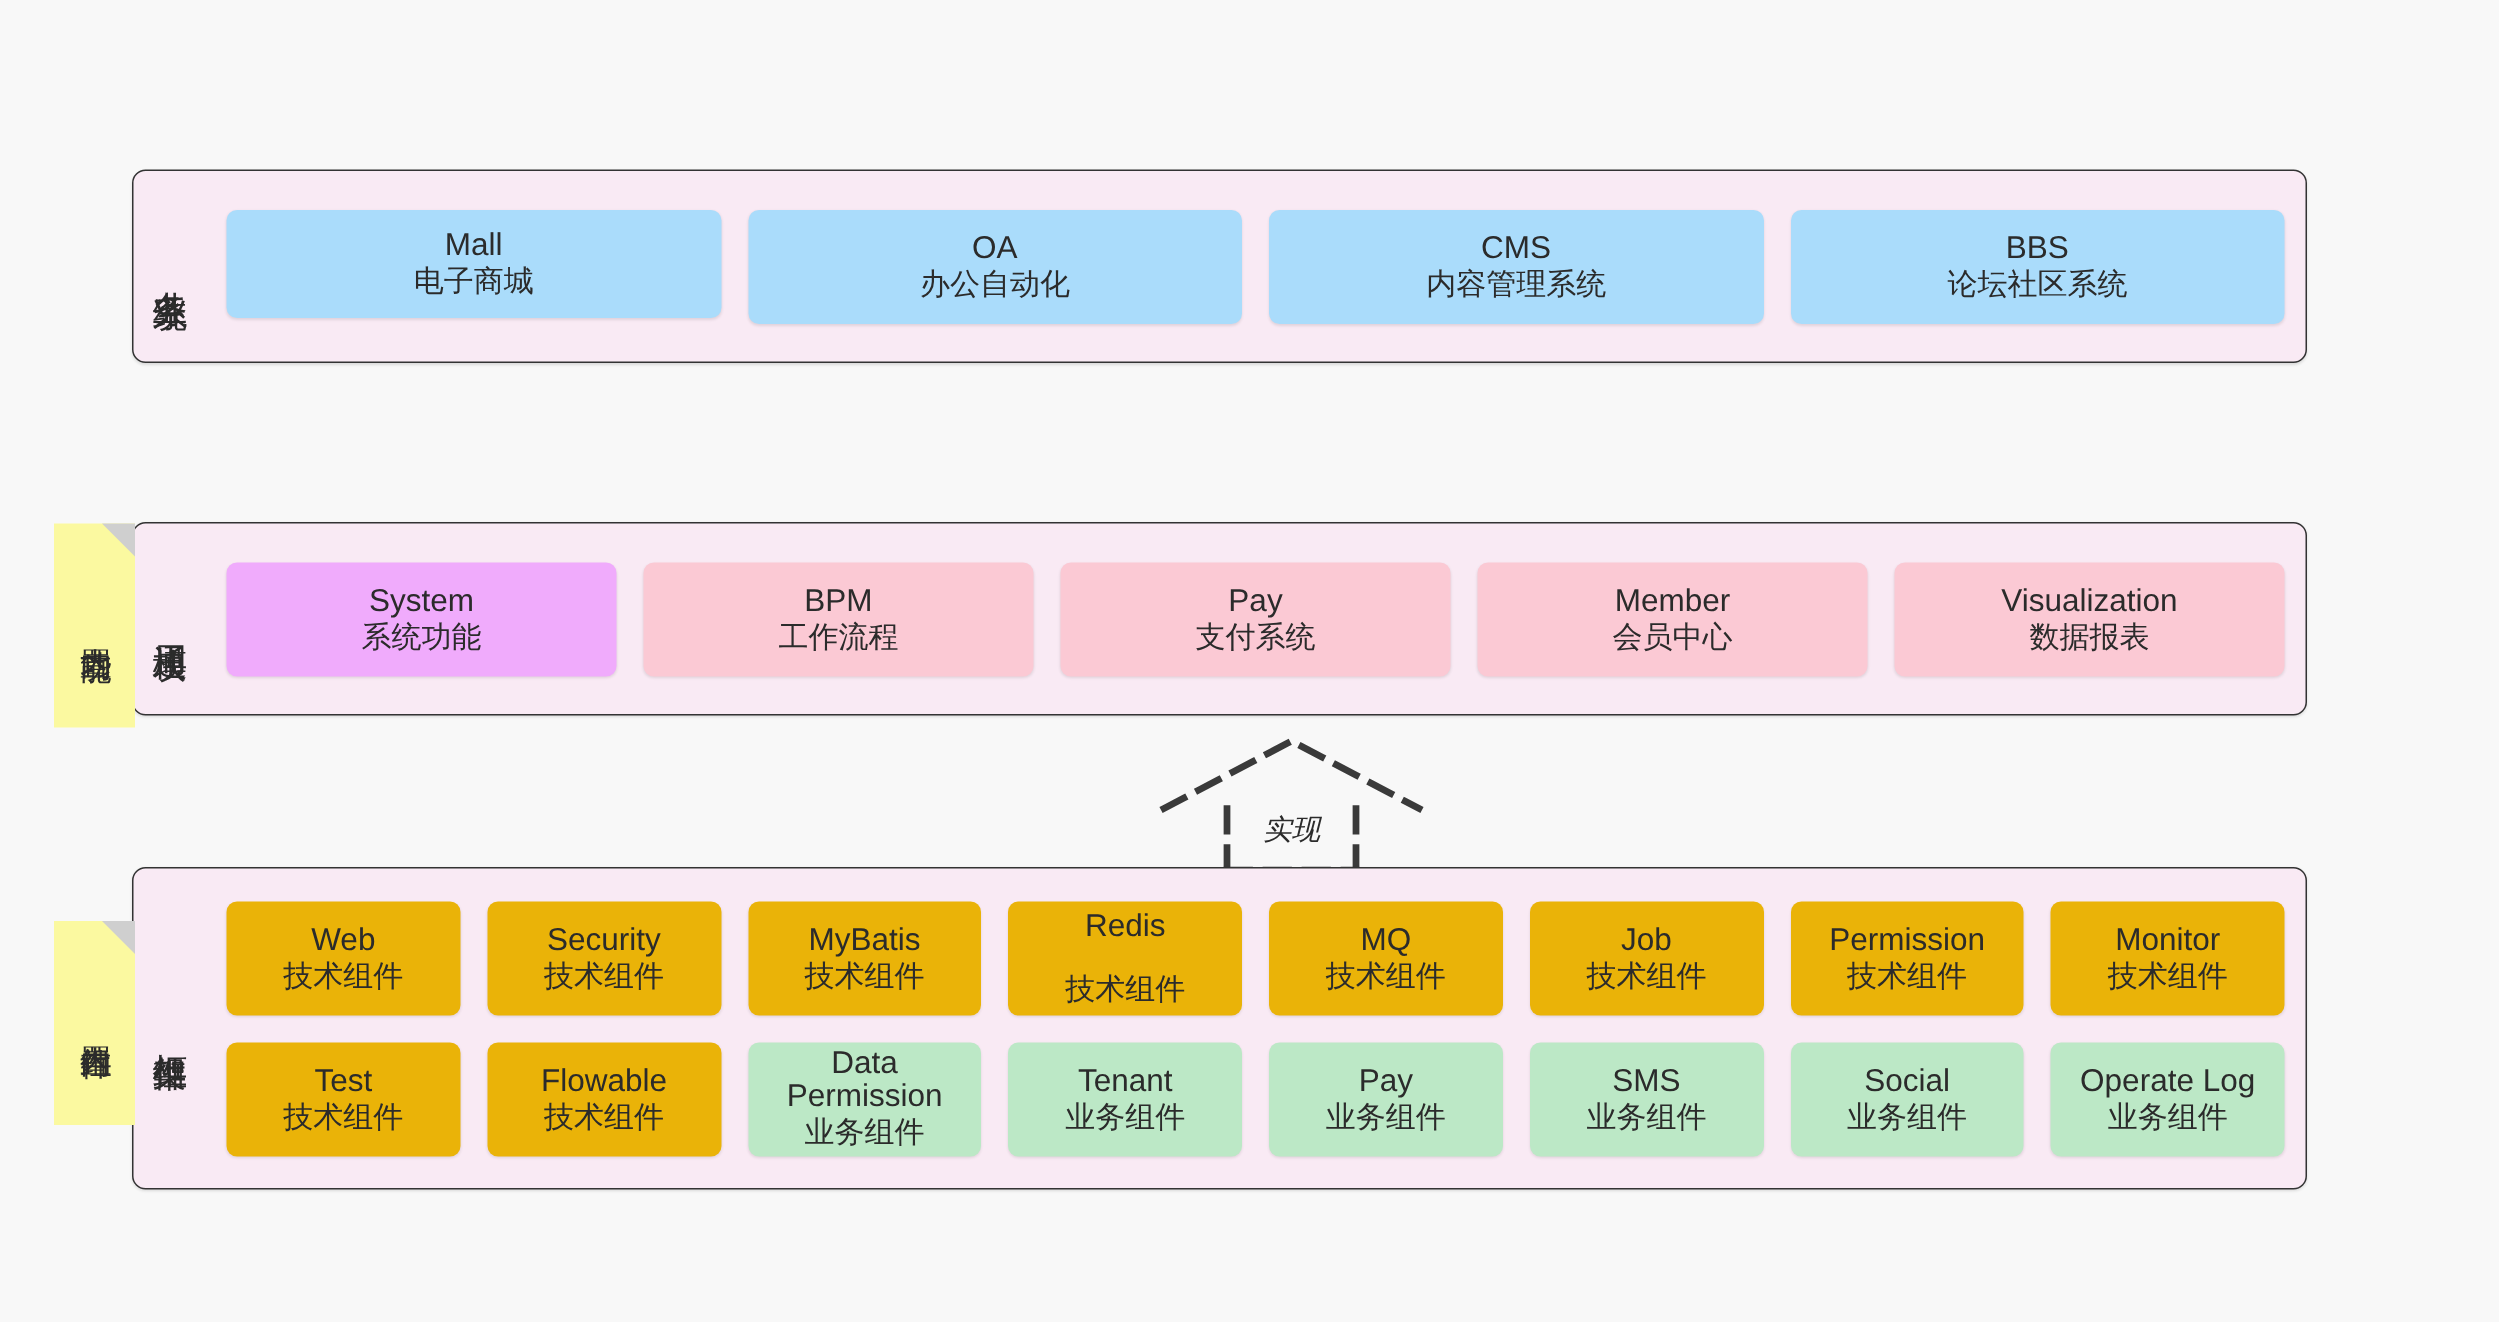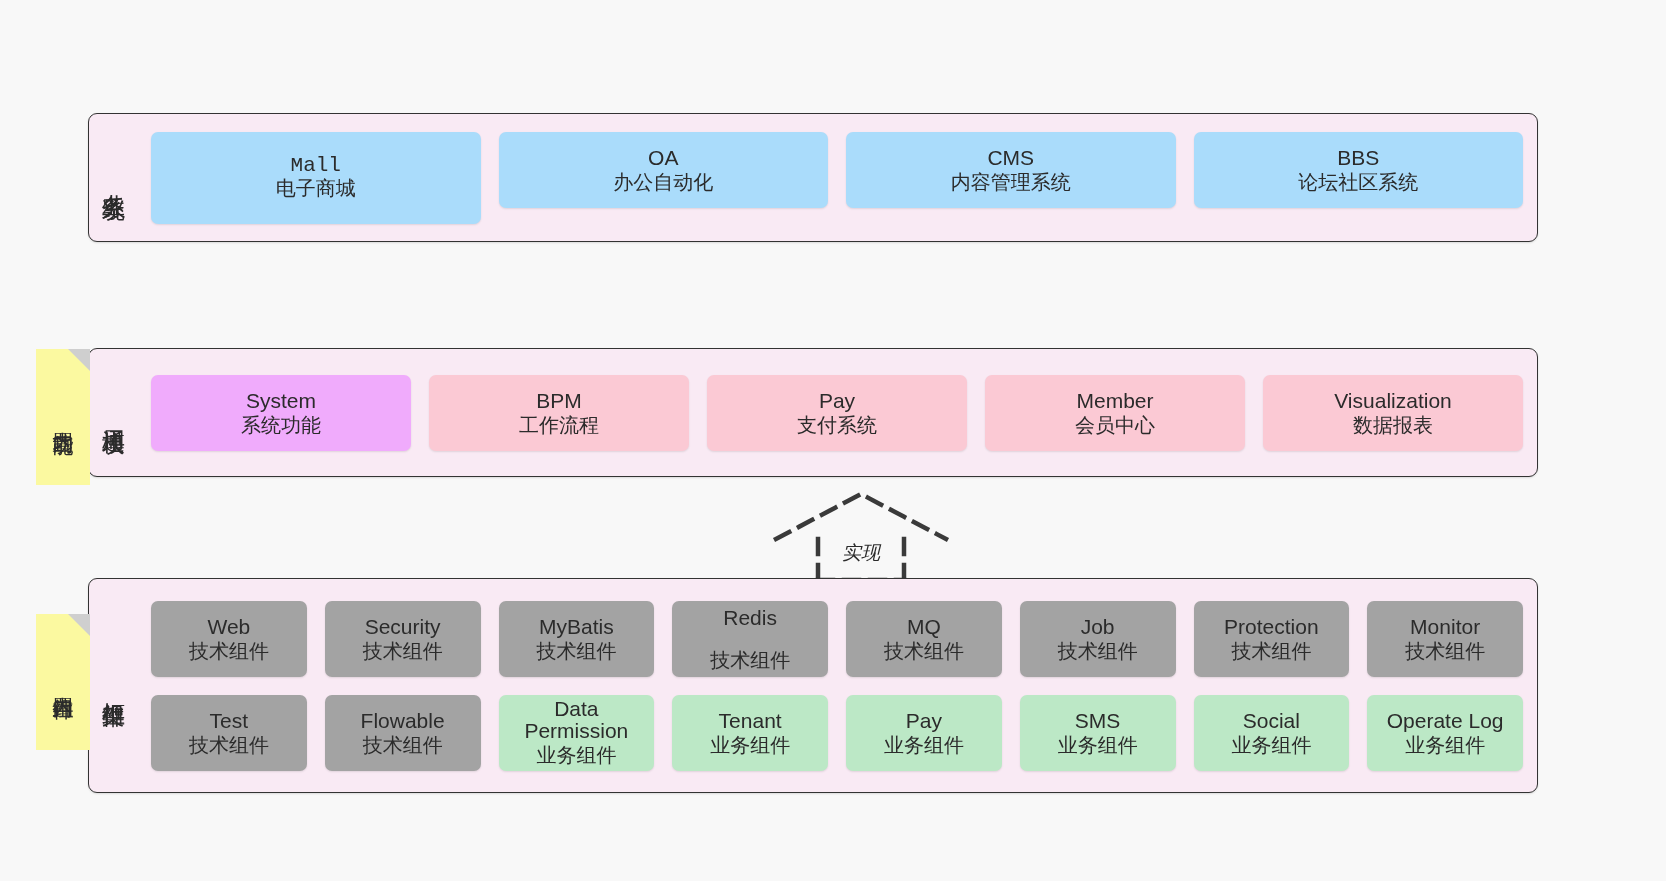--- a/index.html
+++ b/index.html
@@ -68,21 +68,21 @@
     color: #2b2b2b;
     padding: 4px 6px;
     box-shadow: 0 1px 2px rgba(0,0,0,.10);
   }
   .card .t1 { font-size: 21px; }
   .card .t2 { font-size: 20px; }
 
   .c-blue       { background: #aadcfb; }
   .c-red        { background: #f0abfc; text-align: center; }
   .c-pink       { background: #fbc9d4; }
-  .c-green      { background: #a3a3a3; }
+  .c-green      { background: #eab308; }
   .c-lightgreen { background: #bce8c6; }
 
   
   .sticky {
     position: absolute;
     background: #fbf9a0;
     display: flex;
     align-items: center;
     justify-content: center;
     font-size: 21px;
@@ -123,21 +123,21 @@
 </style>
 </head>
 <body>
 
 <div id="canvas">
 
   <div class="layer" id="layer-business" style="left:88px; top:113px; width:1450px; height:129px;">
     <div class="layer-title">业务系统</div>
     <div class="layer-body">
       <div class="row">
-        <div class="card c-blue" style="height:92px;font-family:Liberation Mono, monospace;">
+        <div class="card c-blue" style="height:72px;">
           <div class="t1">Mall</div>
           <div class="t2">电子商城</div>
         </div>
         <div class="card c-blue" style="height:76px;">
           <div class="t1">OA</div>
           <div class="t2">办公自动化</div>
         </div>
         <div class="card c-blue" style="height:76px;">
           <div class="t1">CMS</div>
           <div class="t2">内容管理系统</div>
@@ -222,21 +222,21 @@
         </div>
         <div class="card c-green" style="height:76px;">
           <div class="t1">MQ</div>
           <div class="t2">技术组件</div>
         </div>
         <div class="card c-green" style="height:76px;">
           <div class="t1">Job</div>
           <div class="t2">技术组件</div>
         </div>
         <div class="card c-green" style="height:76px;">
-          <div class="t1">Protection</div>
+          <div class="t1">Permission</div>
           <div class="t2">技术组件</div>
         </div>
         <div class="card c-green" style="height:76px;">
           <div class="t1">Monitor</div>
           <div class="t2">技术组件</div>
         </div>
       </div>
 
       <div class="row">
         <div class="card c-green" style="height:76px;">

